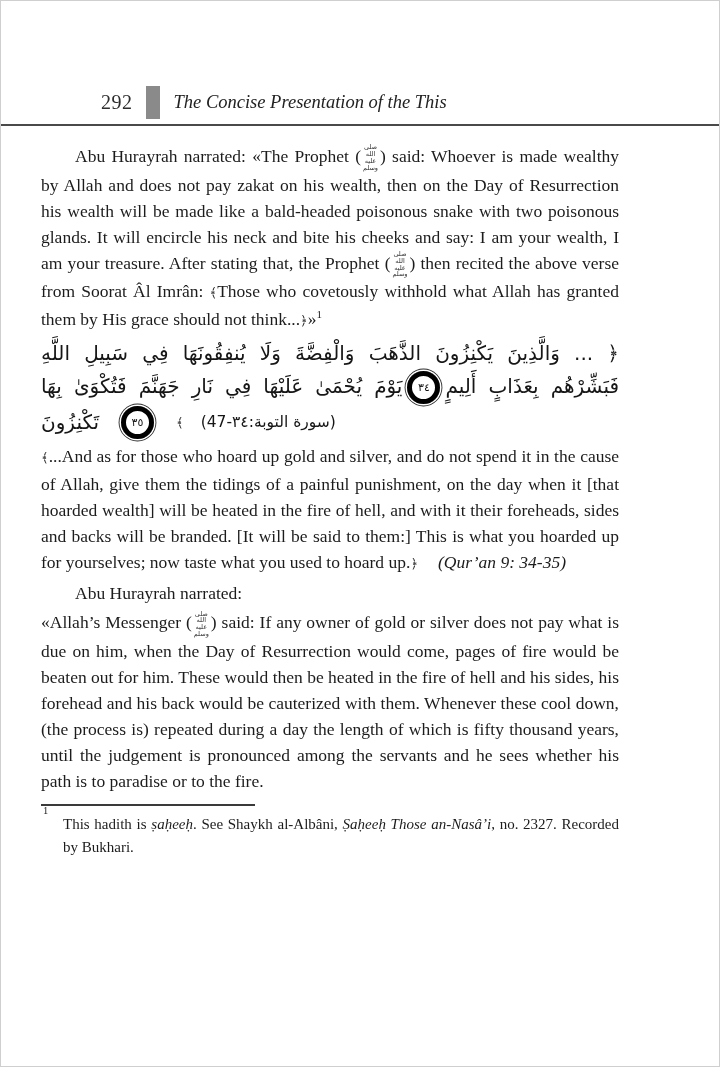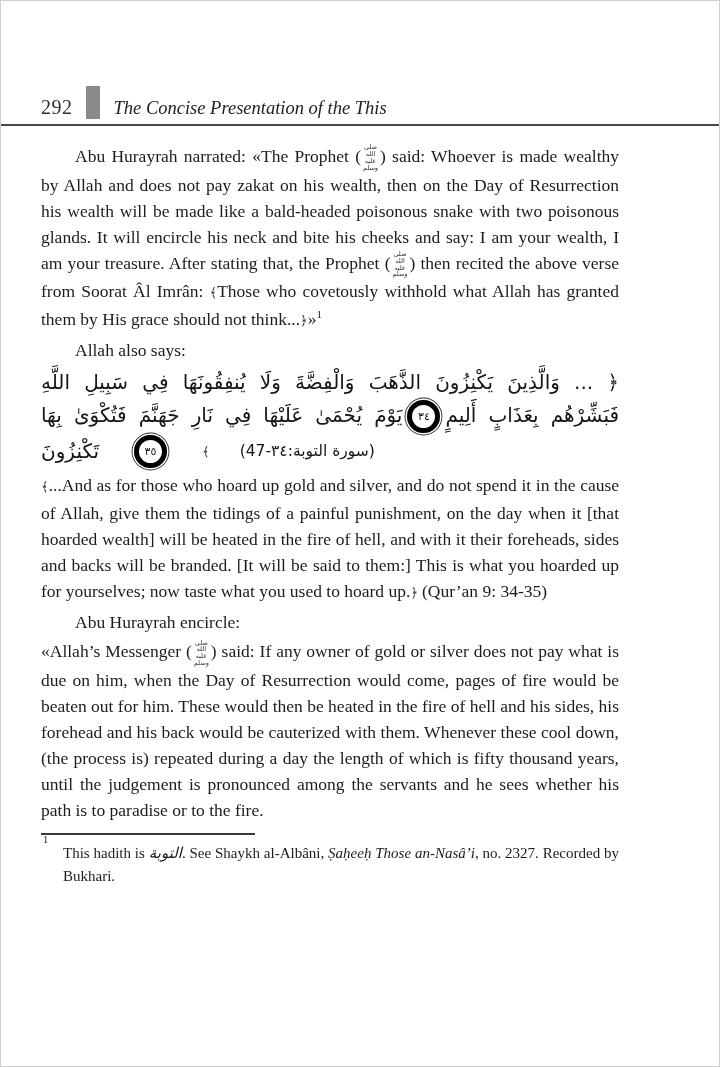--- a/index.html
+++ b/index.html
@@ -9,23 +9,23 @@
     box-sizing:border-box;
     background:#ffffff;
     border:1px solid #cfcfcf;
     font-family:"Liberation Serif","DejaVu Serif",serif;
     color:#1c1c1c;
     overflow:hidden;
   }
   
   .header{
     margin-top:84px;
-    padding-left:40px;
+    padding-left:100px;
     display:flex;
-    align-items:flex-end;
+    align-items:center;
     height:34px;
   }
   .page-num{
     font-size:20px;
     color:#2e2e2e;
     letter-spacing:0.5px;
   }
   .header-bar{
     width:14px;height:33px;
     background:#8a8a8a;
@@ -63,40 +63,40 @@
     font-size:6.5px;
     line-height:1.05;
     text-align:center;
     vertical-align:middle;
     direction:rtl;
     color:#333;
     white-space:normal;
     text-indent:0;
   }
   sup{font-size:11px;line-height:0;}
-  .cite{margin-left:4px;}
+  .cite{font-style:italic;margin-left:20px;}
   
   .arabic{
     direction:rtl;
     font-family:"DejaVu Sans",sans-serif;
     font-size:20px;
     line-height:33px;
     margin:3px 0 4px 0;
     color:#161616;
   }
   .ar-line{
     text-align:justify;
     text-align-last:justify;
     white-space:nowrap;
   }
   .ar-last{
     direction:ltr;
     display:flex;
     align-items:center;
-    gap:30px;
+    gap:17px;
     text-align:left;
     margin-top:2px;
   }
   .medallion{
     display:inline-flex;
     align-items:center;
     justify-content:center;
     width:23px;height:23px;
     border:5px solid #000000;
     border-radius:50%;
@@ -142,38 +142,37 @@
     <span class="page-num">292</span>
     <span class="header-bar"></span>
     <span class="book-title">The Concise Presentation of the This</span>
   </div>
   <hr class="header-rule">
 
   <div class="content">
 
     <p class="para indent"><span>Abu Hurayrah narrated: «The Prophet (</span><span class="pbuh">صلى الله عليه وسلم</span><span>) said: Whoever is made wealthy by Allah and does not pay zakat on his wealth, then on the Day of Resurrection his wealth will be made like a bald-headed poisonous snake with two poisonous glands. It will encircle his neck and bite his cheeks and say: I am your wealth, I am your treasure. After stating that, the Prophet (</span><span class="pbuh">صلى الله عليه وسلم</span><span>) then recited the above verse from Soorat Âl Imrân: </span><span class="orn">﴾</span><span>Those who covetously withhold what Allah has granted them by His grace should not think...</span><span class="orn">﴿</span><span>»</span><sup>1</sup></p>
 
-    <p class="para indent">Allah also says:</p>
 
     <div class="arabic">
       <div class="ar-line">﴿ ... وَالَّذِينَ يَكْنِزُونَ الذَّهَبَ وَالْفِضَّةَ وَلَا يُنفِقُونَهَا فِي سَبِيلِ اللَّهِ</div>
       <div class="ar-line"><span>فَبَشِّرْهُم بِعَذَابٍ أَلِيمٍ</span><span class="medallion">٣٤</span><span>يَوْمَ يُحْمَىٰ عَلَيْهَا فِي نَارِ جَهَنَّمَ فَتُكْوَىٰ بِهَا</span></div>
       <div class="ar-last">
         <span>تَكْنِزُونَ</span>
         <span class="medallion">٣٥</span>
         <span class="orn">﴾</span>
         <span class="ar-source">(سورة التوبة:٣٤-47)</span>
       </div>
     </div>
 
     <p class="para"><span class="orn">﴾</span><span>...And as for those who hoard up gold and silver, and do not spend it in the cause of Allah, give them the tidings of a painful punishment, on the day when it [that hoarded wealth] will be heated in the fire of hell, and with it their foreheads, sides and backs will be branded. [It will be said to them:] This is what you hoarded up for yourselves; now taste what you used to hoard up.</span><span class="orn">﴿</span><span class="cite">(Qur’an 9: 34-35)</span></p>
 
-    <p class="para indent">Abu Hurayrah encircle:</p>
+    <p class="para indent">Abu Hurayrah narrated:</p>
 
     <p class="para"><span>«Allah’s Messenger (</span><span class="pbuh">صلى الله عليه وسلم</span><span>) said: If any owner of gold or silver does not pay what is due on him, when the Day of Resurrection would come, pages of fire would be beaten out for him. These would then be heated in the fire of hell and his sides, his forehead and his back would be cauterized with them. Whenever these cool down, (the process is) repeated during a day the length of which is fifty thousand years, until the judgement is pronounced among the servants and he sees whether his path is to paradise or to the fire.</span></p>
 
     <div class="footnote-area">
       <hr class="footnote-rule">
-      <div class="footnote"><sup class="fn-marker">1</sup><span>This hadith is </span><span class="it">التوبة</span><span>. See Shaykh al-Albâni, </span><span class="it">Ṣaḥeeḥ Those an-Nasâ’i</span><span>, no. 2327. Recorded by Bukhari.</span></div>
+      <div class="footnote"><sup class="fn-marker">1</sup><span>This hadith is </span><span class="it">ṣaḥeeḥ</span><span>. See Shaykh al-Albâni, </span><span class="it">Ṣaḥeeḥ Those an-Nasâ’i</span><span>, no. 2327. Recorded by Bukhari.</span></div>
     </div>
 
   </div>
 </div>
 
 </body></html>

